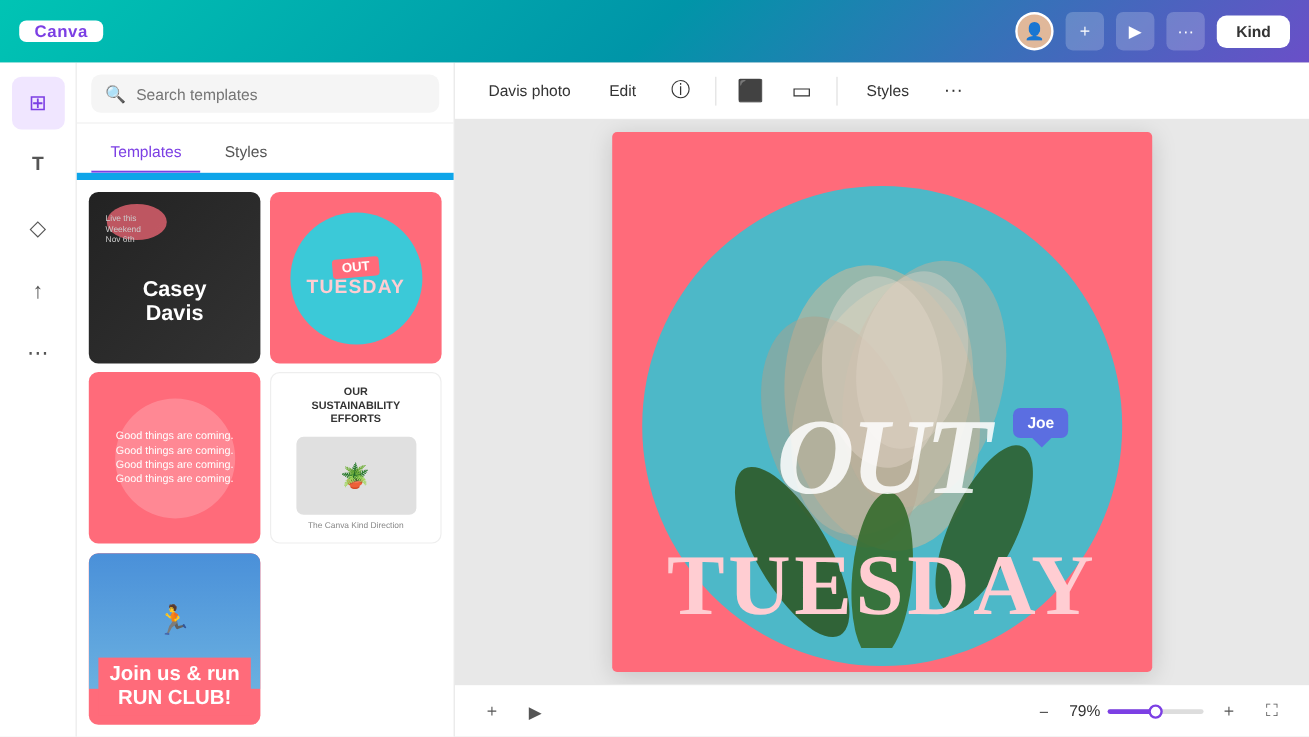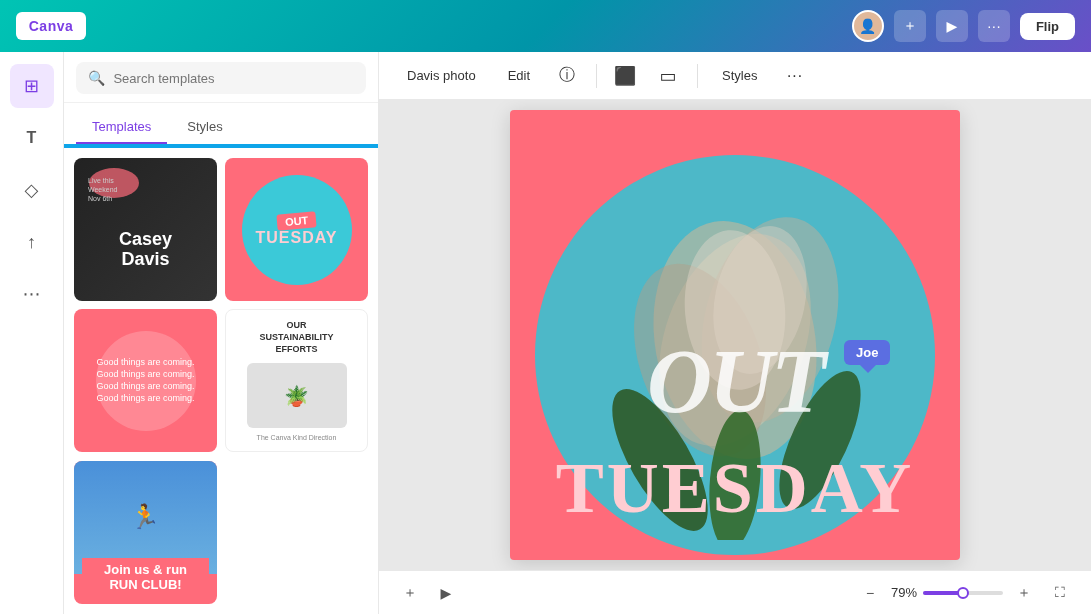--- a/index.html
+++ b/index.html
@@ -11,21 +11,21 @@
       background: linear-gradient(135deg, #00c4b4 0%, #0095a8 50%, #6a4fc8 100%);
       display: flex;
       align-items: center;
       justify-content: space-between;
       padding: 0 16px;
       flex-shrink: 0;
       z-index: 10;
     }
     .top-bar-left { display: flex; align-items: center; gap: 12px; }
     .canva-logo {
-      width: 70px; height: 28px;
+      width: 70px; height: 18px;
       background: white;
       border-radius: 6px;
       display: flex; align-items: center; justify-content: center;
       font-weight: bold; font-size: 14px; color: #7c3fe4; letter-spacing: 0.5px;
     }
     .top-bar-center { display: flex; align-items: center; gap: 8px; flex: 1; justify-content: center; }
     .top-bar-right { display: flex; align-items: center; gap: 10px; }
     .avatar-circle {
       width: 32px; height: 32px; border-radius: 50%; background: #e0b89a;
       display: flex; align-items: center; justify-content: center;
@@ -71,21 +71,21 @@
       border-radius: 8px; padding: 8px 12px; gap: 8px;
     }
     .search-input-wrap input {
       border: none; background: transparent; font-size: 13px; width: 100%;
       outline: none; color: #333;
     }
     .search-icon { color: #888; font-size: 14px; }
 
     .templates-tabs {
       display: flex; padding: 8px 12px 0; gap: 4px;
-      border-bottom: 4px solid #0ea5e9;
+      border-bottom: 6px solid #0ea5e9;
     }
     .tab-btn {
       padding: 8px 16px; font-size: 13px; font-weight: 500;
       border: none; background: transparent; cursor: pointer;
       color: #555; border-radius: 6px 6px 0 0; border-bottom: 2px solid transparent;
     }
     .tab-btn.active { color: #7c3fe4; border-bottom-color: #7c3fe4; }
 
     .templates-grid {
       flex: 1; overflow-y: auto; padding: 10px 10px;
@@ -154,21 +154,21 @@
     .card-runclub {
       background: #ff6b7a;
       display: flex; flex-direction: column; align-items: center; justify-content: flex-end;
       padding: 8px; position: relative; overflow: hidden;
     }
     .card-runclub .run-img {
       position: absolute; top: 0; left: 0; right: 0; bottom: 30px;
       background: linear-gradient(to bottom, #4a90d9, #6ab0e0);
       display: flex; align-items: center; justify-content: center; font-size: 24px;
     }
-    .card-runclub .run-text { position: relative; z-index: 2; font-size: 13px; font-weight: 900; color: white; text-align: center; }
+    .card-runclub .run-text { position: relative; z-index: 2; font-size: 17px; font-weight: 900; color: white; text-align: center; }
 
     .card-sale {
       background: #f5c6c6;
       display: flex; flex-direction: column; align-items: center; justify-content: center;
       padding: 10px;
     }
     .card-sale .sale-title { font-size: 18px; font-weight: 900; color: #333; text-align: center; line-height: 1.1; }
 
     
     .canvas-area {
@@ -275,21 +275,21 @@
     <div class="canva-logo">Canva</div>
   </div>
   <div class="top-bar-center"></div>
   <div class="top-bar-right">
     <div class="avatar-circle">
       <span style="font-size:14px;">👤</span>
     </div>
     <button class="icon-btn">＋</button>
     <button class="icon-btn">▶</button>
     <button class="icon-btn">···</button>
-    <button class="share-btn">Flip</button>
+    <button class="share-btn">Kind</button>
   </div>
 </div>
 
 <div class="main-layout">
 
   <div class="left-icons">
     <button class="left-icon-btn active">⊞</button>
     <button class="left-icon-btn" style="font-weight:bold; font-size:16px;">T</button>
     <button class="left-icon-btn">◇</button>
     <button class="left-icon-btn">↑</button>

